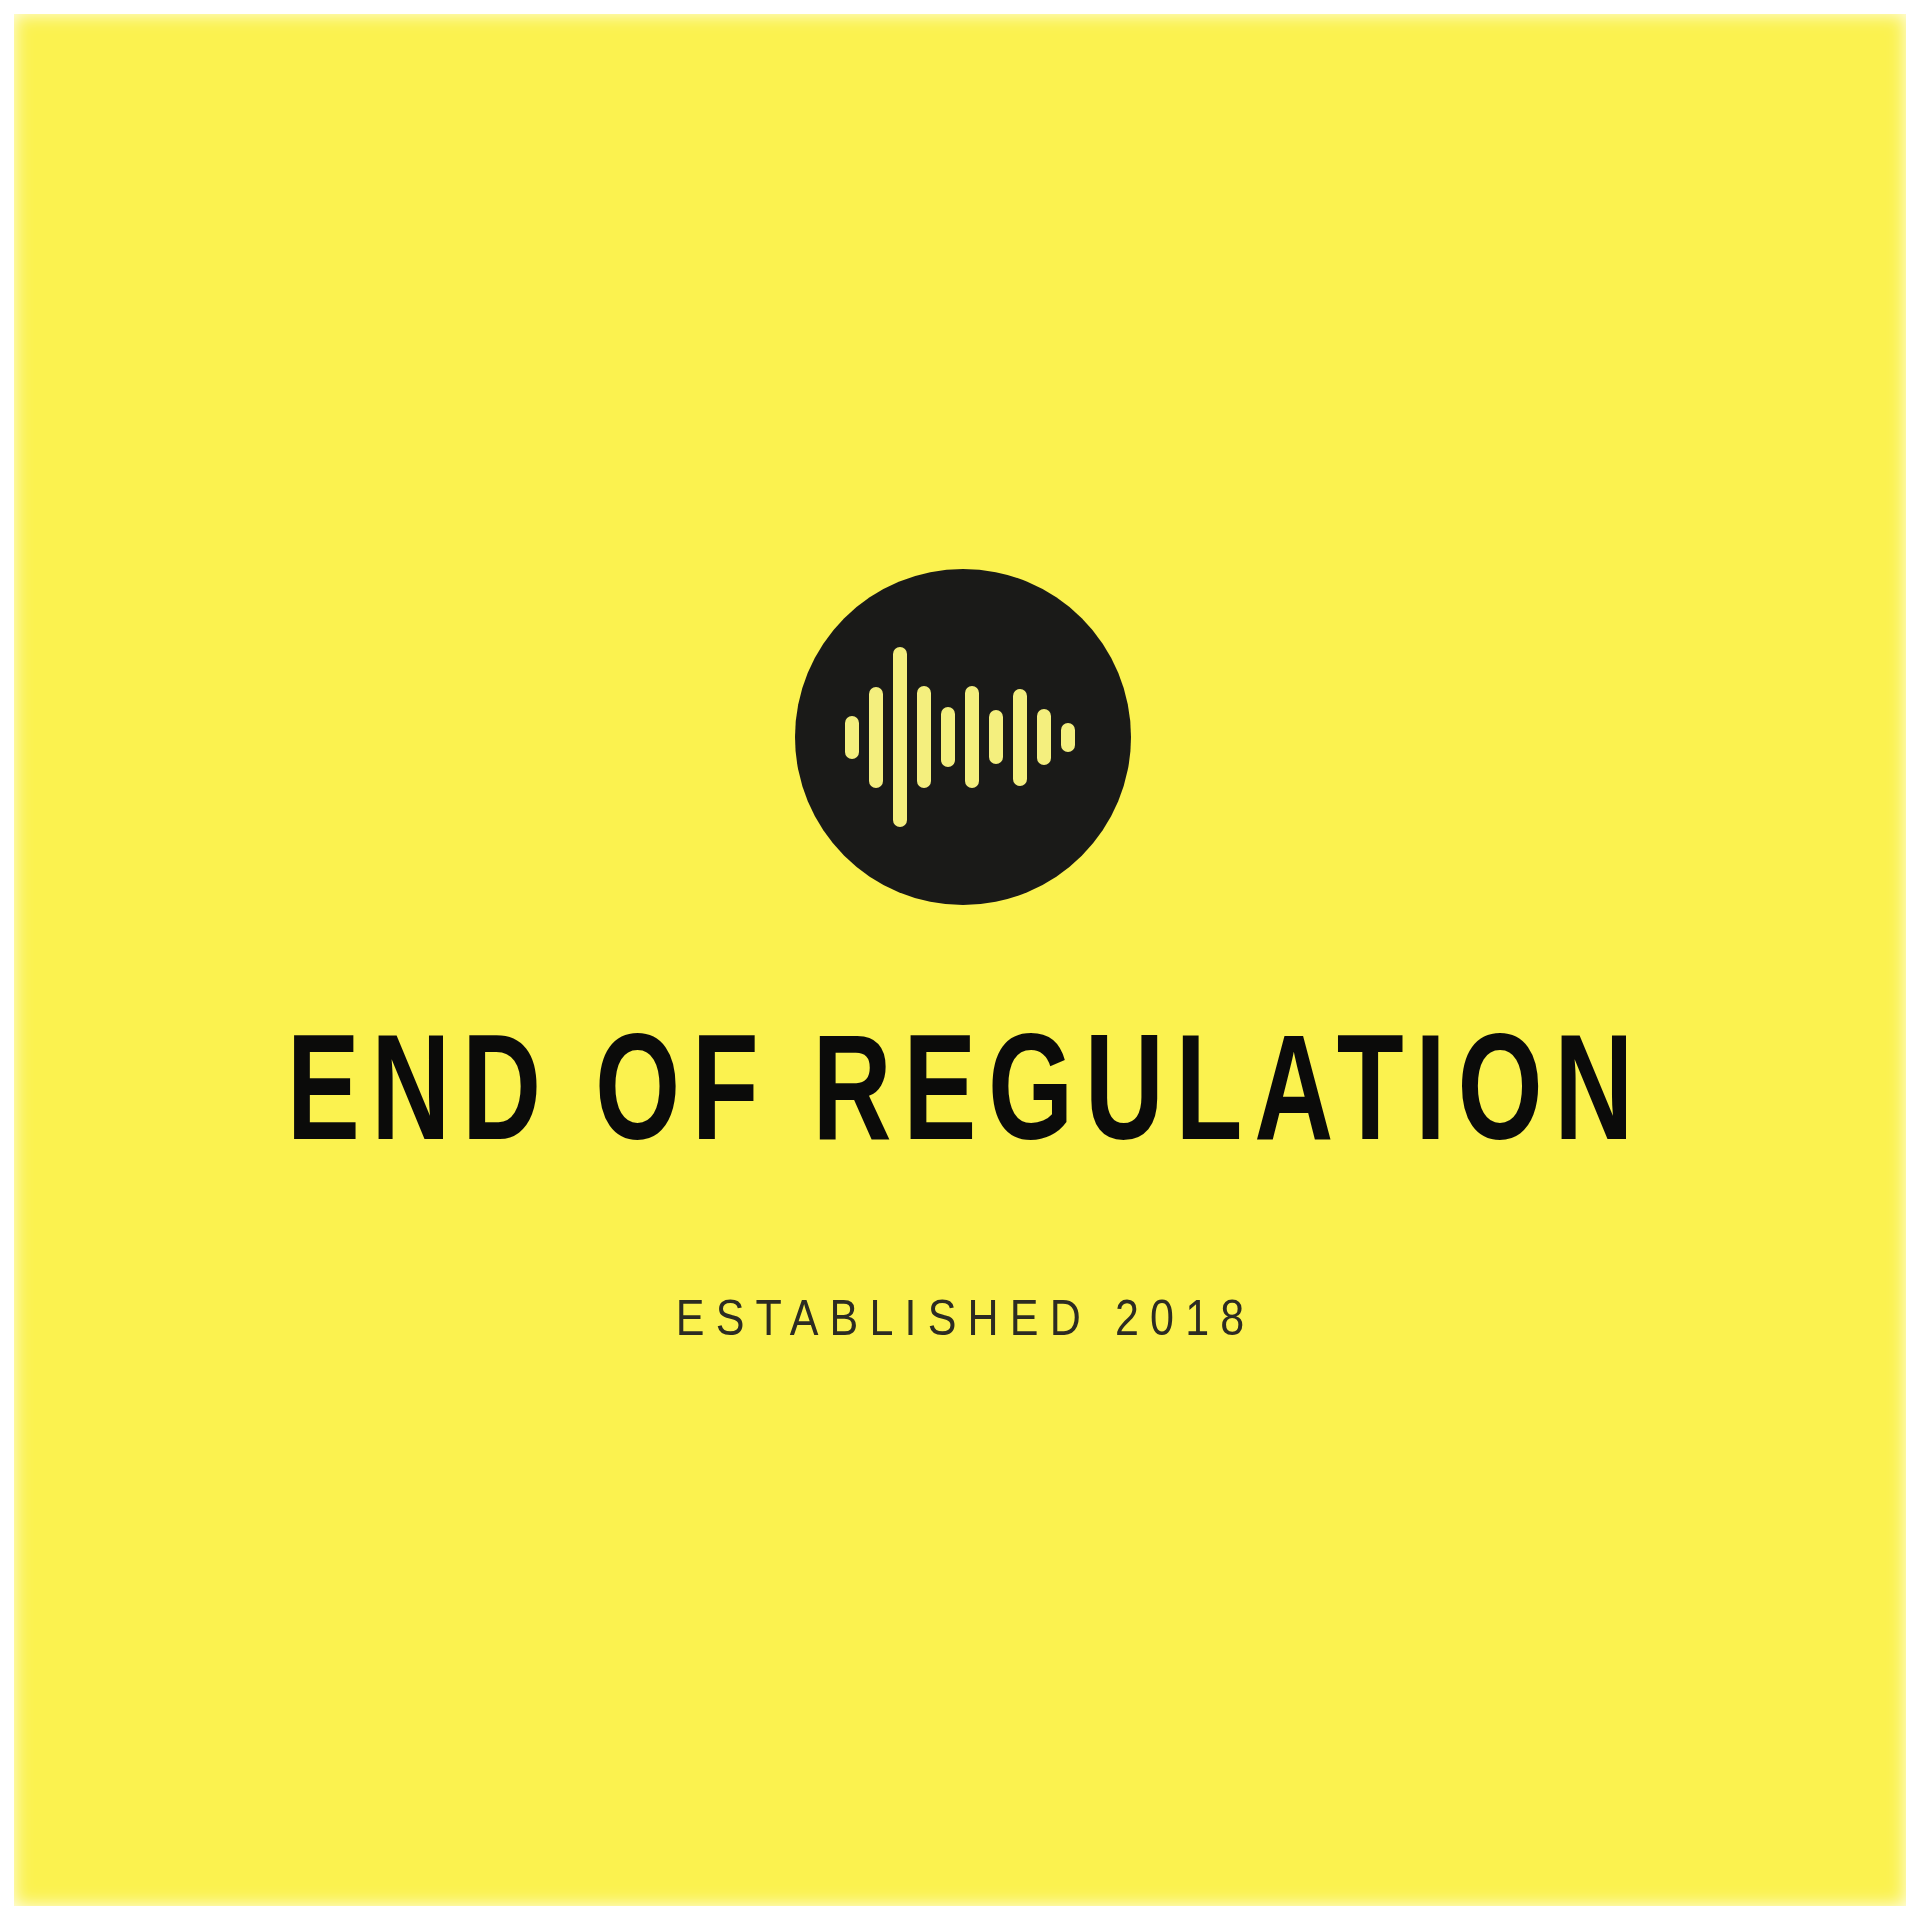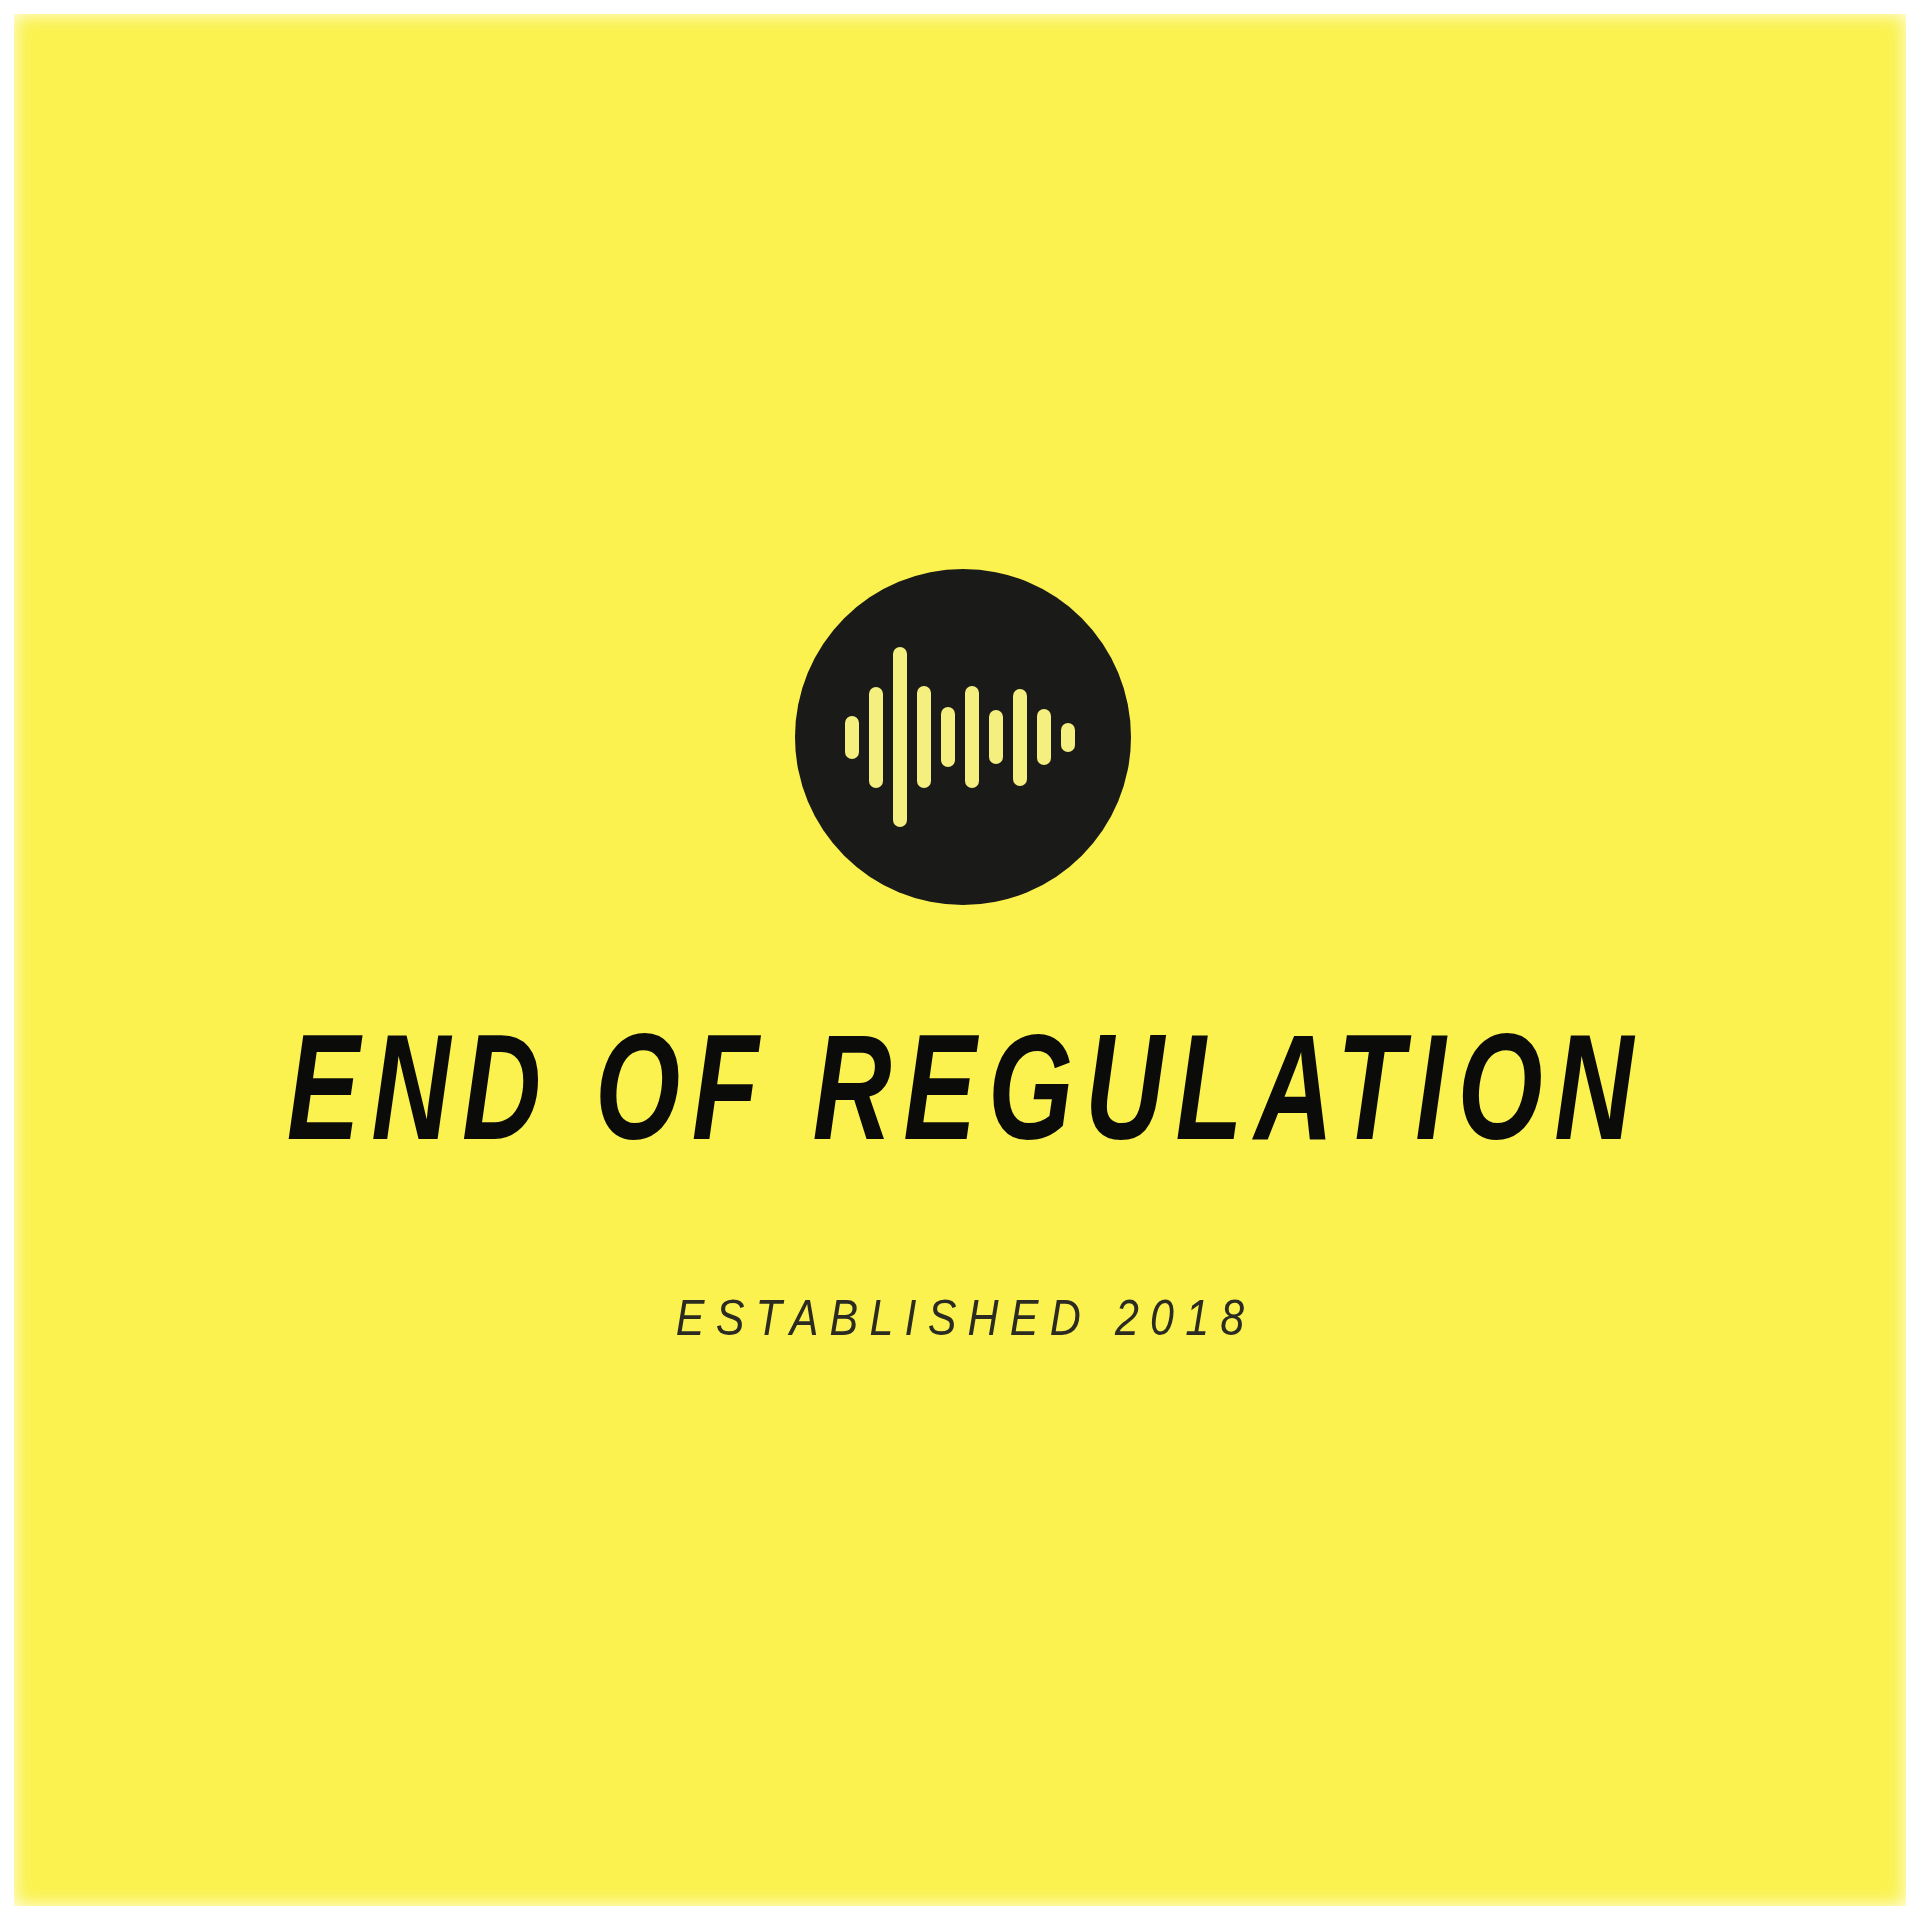--- a/index.html
+++ b/index.html
@@ -9,21 +9,20 @@
     background: #ffffff;
   }
 
   #canvas {
     position: relative;
     width: 1920px;
     height: 1920px;
     background: #ffffff;
     overflow: hidden;
     font-family: "Liberation Sans", "DejaVu Sans", sans-serif;
-    font-style: italic;
   }
 
   
   .plate {
     position: absolute;
     left: 14px;
     top: 14px;
     width: 1892px;
     height: 1892px;
     background: #fbf24f;

